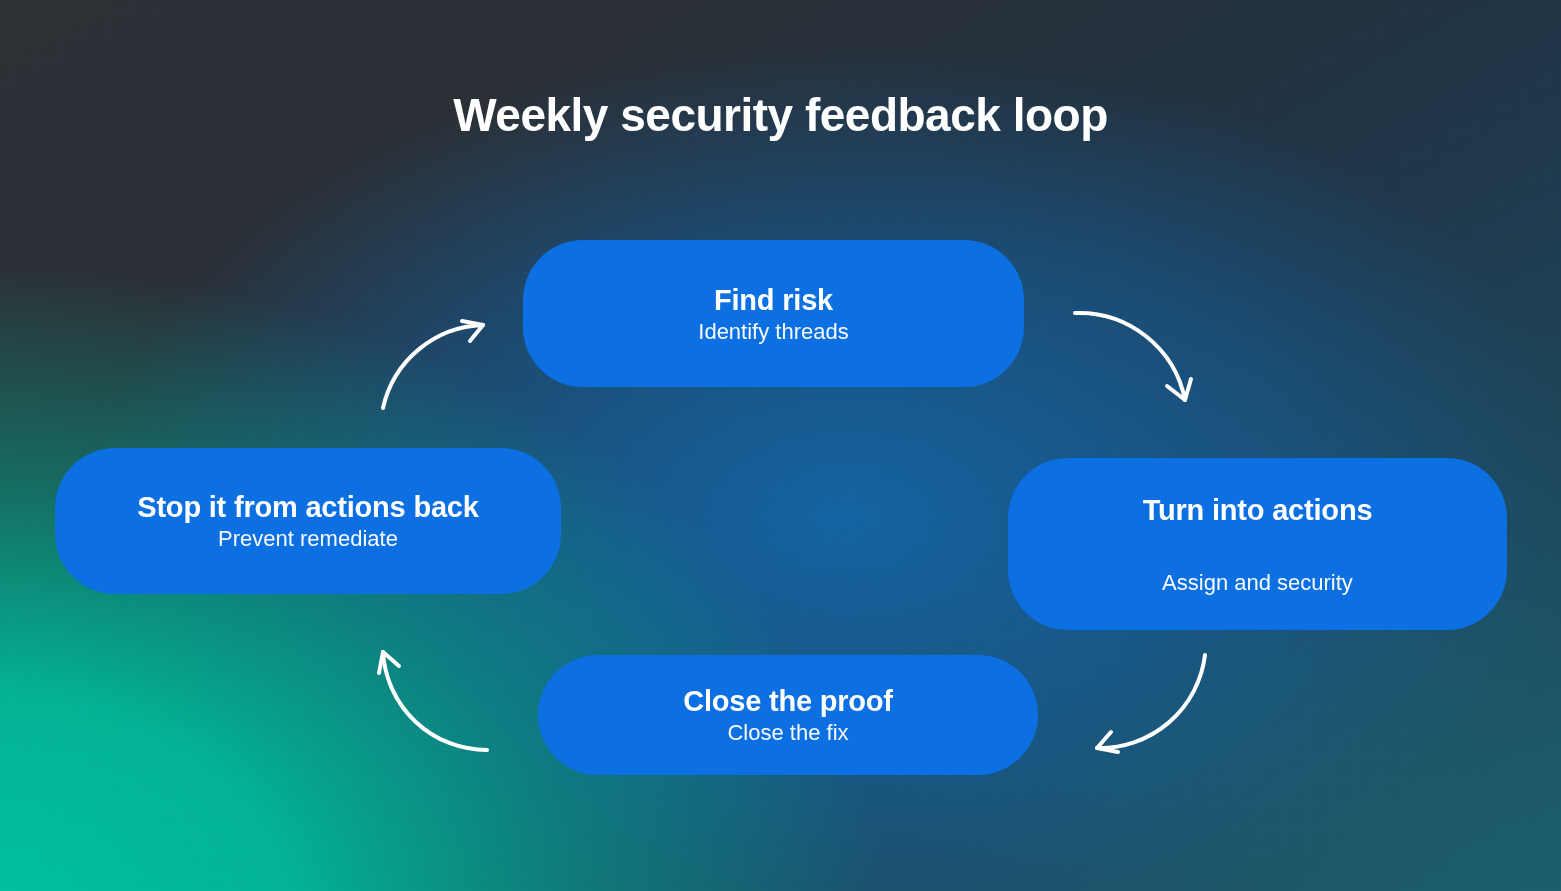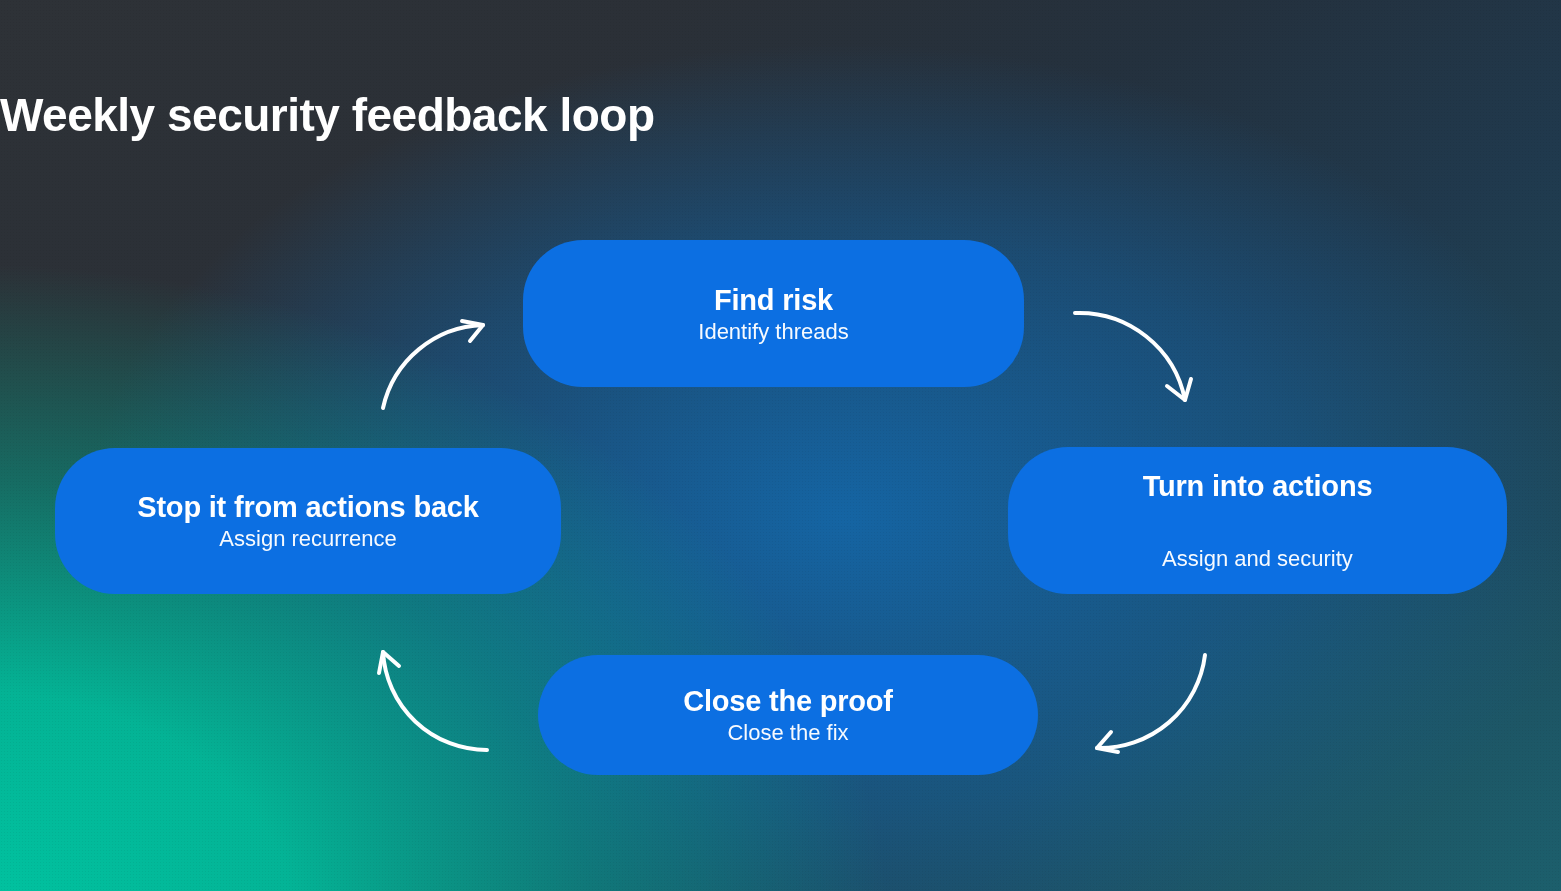--- a/index.html
+++ b/index.html
@@ -20,20 +20,21 @@
       radial-gradient(60% 70% at 104% 108%, rgba(27,100,112,0.80) 0%, rgba(27,100,112,0) 70%),
       radial-gradient(62% 68% at 54% 58%, rgba(20,103,168,0.95) 0%, rgba(20,103,168,0.45) 48%, rgba(20,103,168,0) 78%),
       linear-gradient(150deg, #2e3237 0%, #2b3037 22%, #24313e 40%, #20394d 58%, #1e4a5c 80%, #1e5565 100%);
     background-size: 3px 3px, 100% 100%, 100% 100%, 100% 100%, 100% 100%;
   }
   .title {
     position: absolute;
     top: 88px;
     left: 0;
     width: 100%;
+    text-align: center;
     color: #ffffff;
     font-size: 46px;
     font-weight: 700;
     letter-spacing: -0.5px;
   }
   .node {
     position: absolute;
     background: #0c6fe2;
     border-radius: 60px;
     color: #ffffff;
@@ -49,21 +50,21 @@
     line-height: 36px;
     letter-spacing: -0.2px;
   }
   .node .subheading {
     font-size: 22px;
     font-weight: 400;
     line-height: 28px;
     color: rgba(255,255,255,0.97);
   }
   .node-top    { left: 523px;  top: 240px; width: 501px; height: 147px; }
-  .node-right  { left: 1008px; top: 447px; width: 499px; height: 147px; gap: 41px; }
+  .node-right  { left: 1008px; top: 458px; width: 499px; height: 172px; gap: 41px; }
   .node-bottom { left: 538px;  top: 655px; width: 500px; height: 120px; }
   .node-left   { left: 55px;   top: 448px; width: 506px; height: 146px; }
   .arrow-layer {
     position: absolute;
     left: 0;
     top: 0;
     width: 1561px;
     height: 891px;
     pointer-events: none;
   }
@@ -111,16 +112,16 @@
     <div class="subheading">Assign and security</div>
   </div>
 
   <div class="node node-bottom">
     <div class="heading">Close the proof</div>
     <div class="subheading">Close the fix</div>
   </div>
 
   <div class="node node-left">
     <div class="heading">Stop it from actions back</div>
-    <div class="subheading">Assign recurrence</div>
+    <div class="subheading">Prevent remediate</div>
   </div>
 
 </div>
 
 </body></html>

